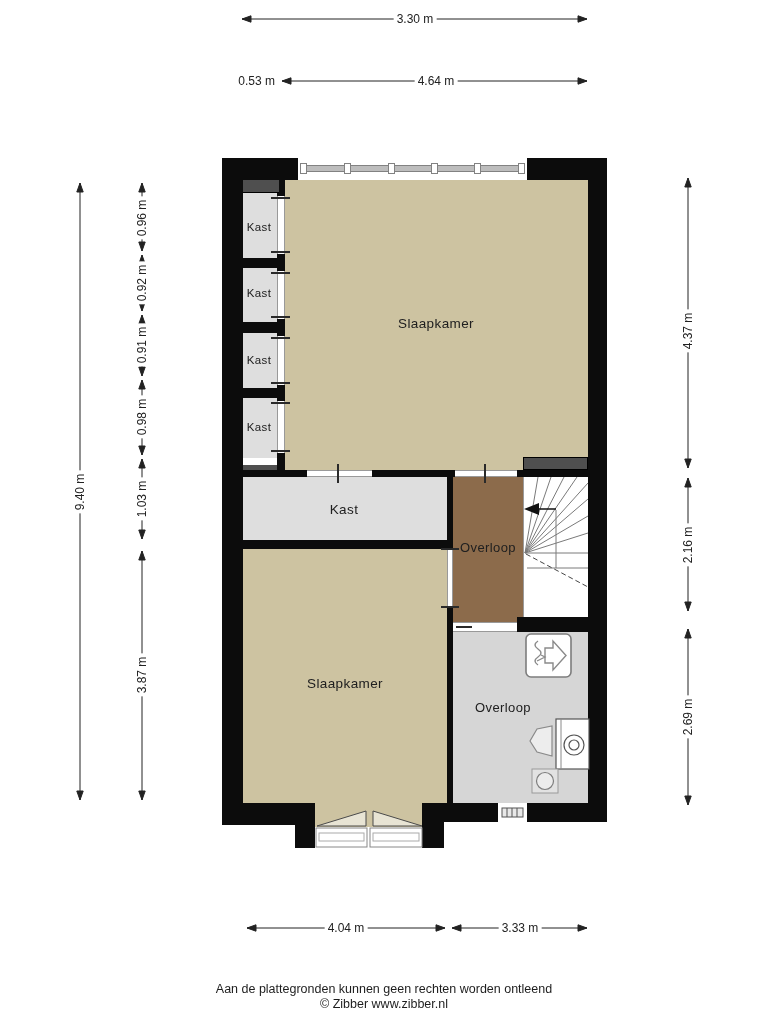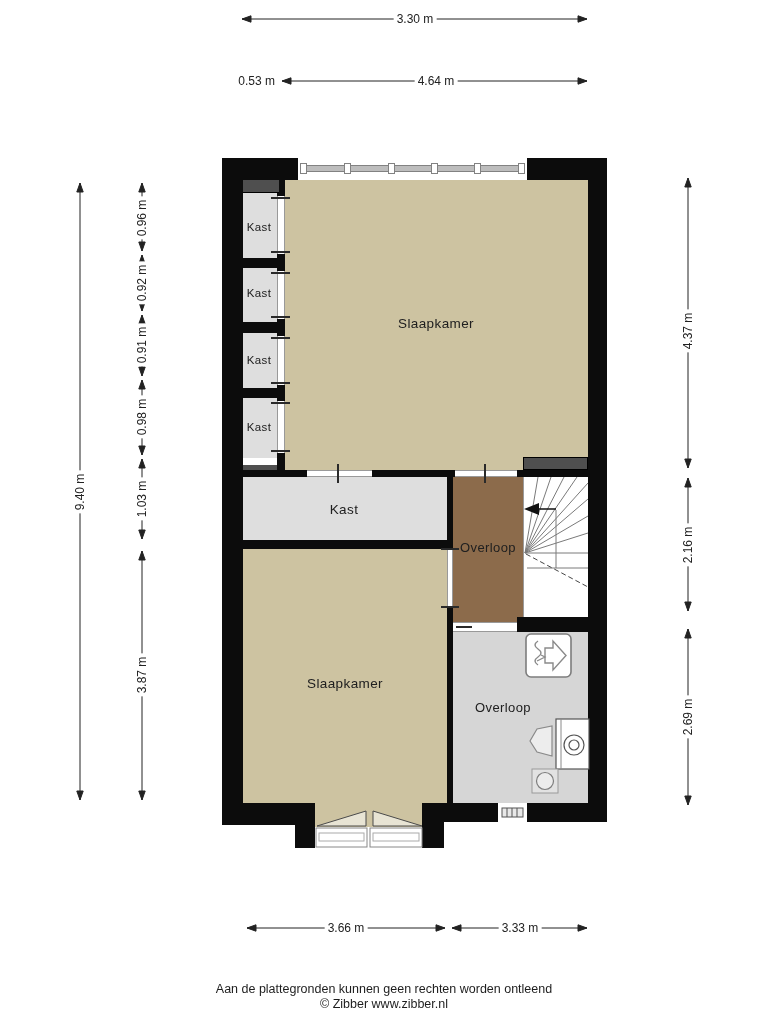--- a/index.html
+++ b/index.html
@@ -230,21 +230,21 @@
   <div class="room-label small" style="left:259px;top:427px;">Kast</div>
   <div class="room-label" style="left:436px;top:323px;">Slaapkamer</div>
   <div class="room-label" style="left:344px;top:509px;">Kast</div>
   <div class="room-label" style="left:488px;top:547px;font-size:13px;">Overloop</div>
   <div class="room-label" style="left:345px;top:683px;">Slaapkamer</div>
   <div class="room-label" style="left:503px;top:707px;font-size:13px;">Overloop</div>
 
   <div class="dim-label" style="left:415px;top:19px;">3.30 m</div>
   <div class="dim-label right-anchor" style="left:278px;top:81px;">0.53 m</div>
   <div class="dim-label" style="left:436px;top:81px;text-align:right;">4.64 m</div>
-  <div class="dim-label" style="left:346px;top:928px;">3.66 m</div>
+  <div class="dim-label" style="left:346px;top:928px;">4.04 m</div>
   <div class="dim-label" style="left:520px;top:928px;">3.33 m</div>
   <div class="dim-label vert" style="left:80px;top:492px;">9.40 m</div>
   <div class="dim-label vert" style="left:142px;top:218px;">0.96 m</div>
   <div class="dim-label vert" style="left:142px;top:283px;">0.92 m</div>
   <div class="dim-label vert" style="left:142px;top:345px;">0.91 m</div>
   <div class="dim-label vert" style="left:142px;top:417px;">0.98 m</div>
   <div class="dim-label vert" style="left:142px;top:499px;">1.03 m</div>
   <div class="dim-label vert" style="left:142px;top:675px;">3.87 m</div>
   <div class="dim-label vert" style="left:688px;top:331px;">4.37 m</div>
   <div class="dim-label vert" style="left:688px;top:545px;">2.16 m</div>

